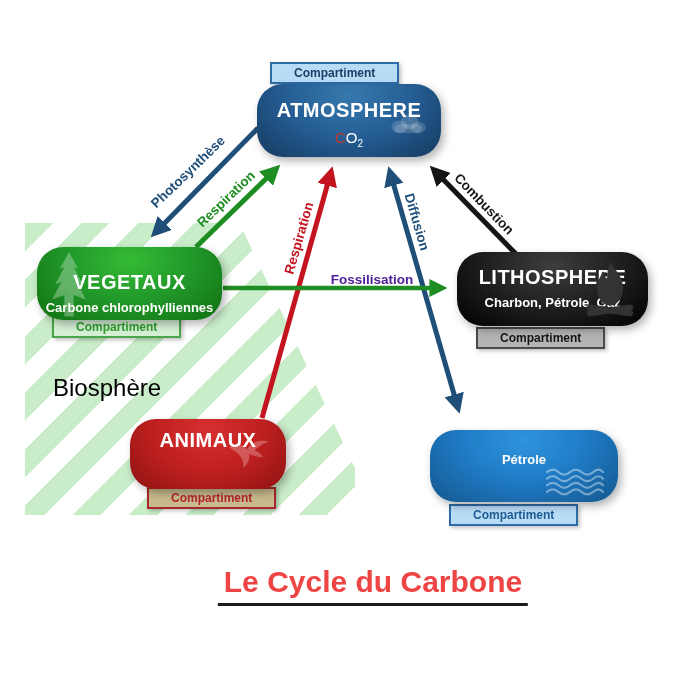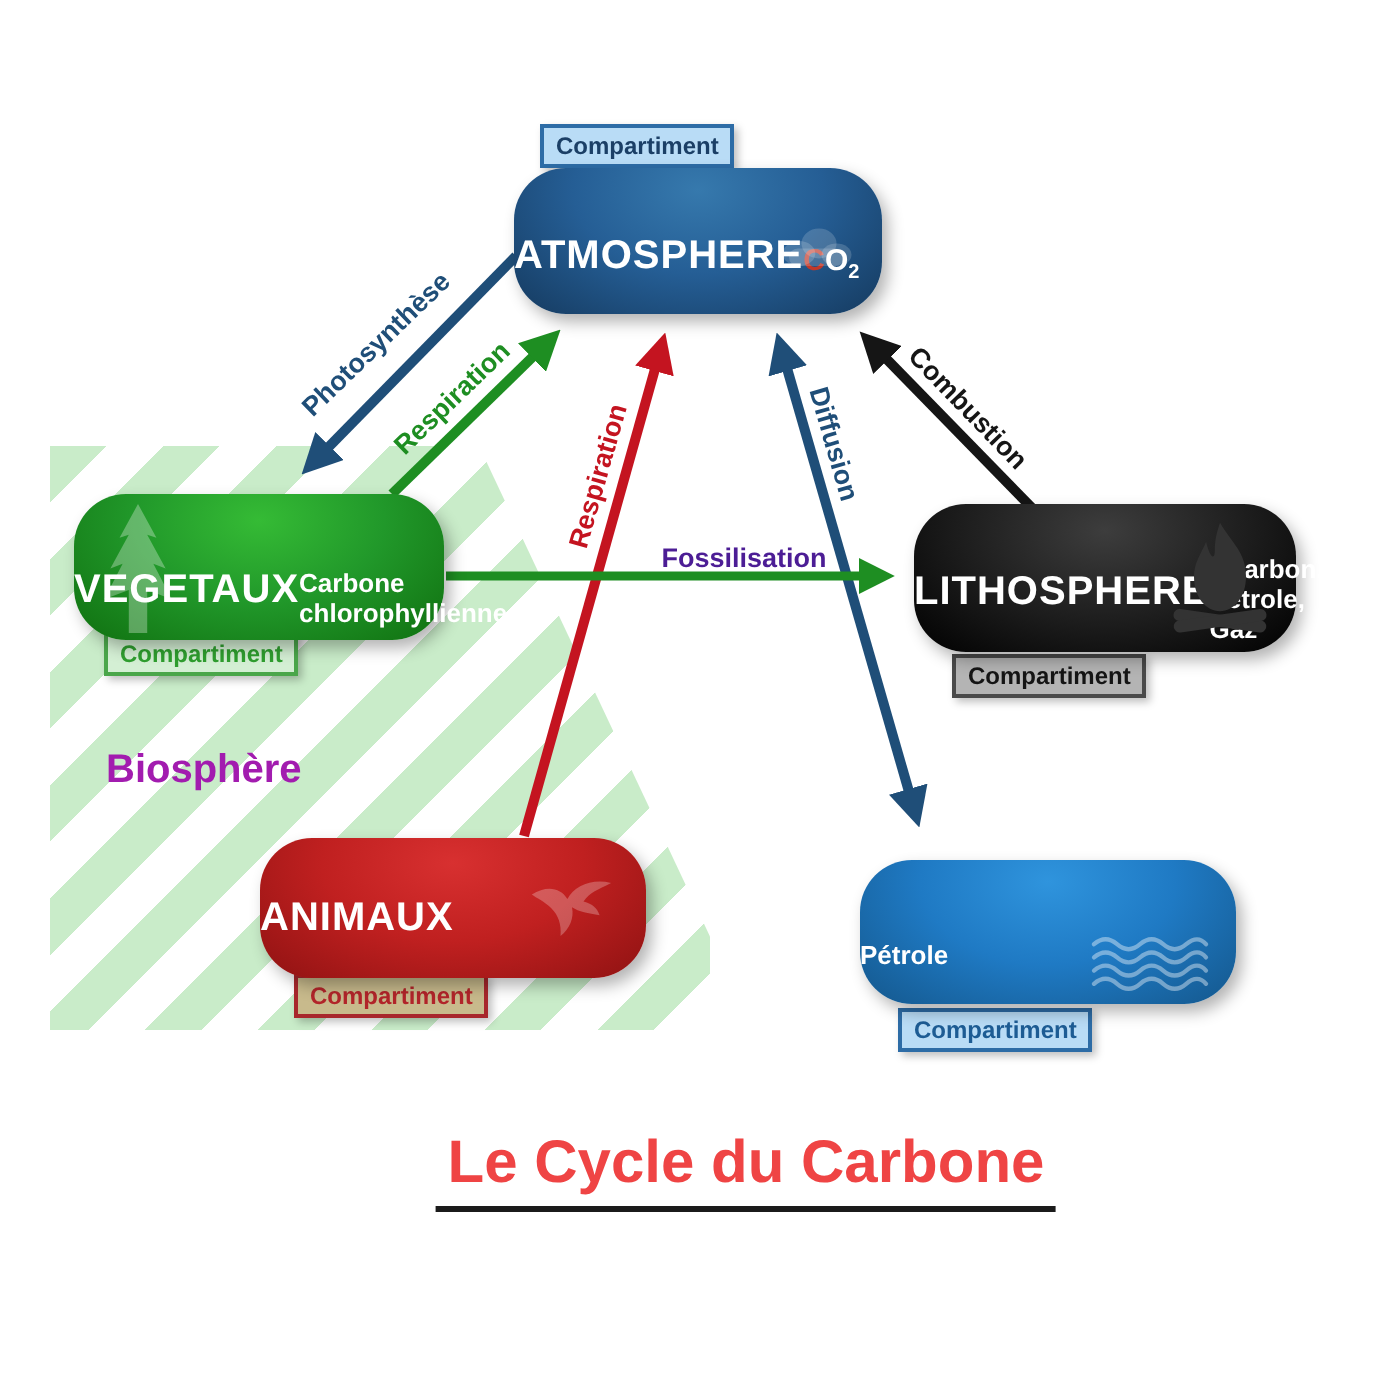--- a/index.html
+++ b/index.html
@@ -7,70 +7,70 @@
     position:relative;width:700px;height:700px;background:#ffffff;overflow:hidden;
     font-family:"Liberation Sans","DejaVu Sans",sans-serif;
   }
   
   .biosphere{
     position:absolute;left:25px;top:223px;width:330px;height:292px;
     background:repeating-linear-gradient(135deg,#c9ecc9 0 20px,#ffffff 20px 40px);
     clip-path:polygon(0 0,65% 0,100% 84%,100% 100%,0 100%);
   }
   .biosphere-label{
-    position:absolute;left:53px;top:374px;font-size:20px;font-weight:bold;color:#a21caf;
+    position:absolute;left:53px;top:374px;font-size:24px;font-weight:normal;color:#000000;
   }
   
   .arrows{position:absolute;left:0;top:0;}
   .arrow-label{
     position:absolute;font-weight:bold;font-size:13.5px;white-space:nowrap;
     transform-origin:center;
   }
   .lbl-photo{left:188px;top:172px;transform:translate(-50%,-50%) rotate(-44deg);color:#1f4e78;}
   .lbl-respv{left:226px;top:199px;transform:translate(-50%,-50%) rotate(-44deg);color:#1e8e22;}
   .lbl-respa{left:299px;top:238px;transform:translate(-50%,-50%) rotate(-74deg);color:#c41420;}
   .lbl-diff{left:417px;top:222px;transform:translate(-50%,-50%) rotate(74deg);color:#1f4e78;}
   .lbl-comb{left:484px;top:204px;transform:translate(-50%,-50%) rotate(46deg);color:#151515;}
   .lbl-foss{left:372px;top:279px;transform:translate(-50%,-50%);color:#4c1d95;}
   
   .tag{
     position:absolute;z-index:1;font-size:12px;font-weight:bold;
-    padding:2px 6px;border:2px solid;box-shadow:2px 2px 4px rgba(0,0,0,0.25);
+    padding:2px 22px;border:2px solid;box-shadow:2px 2px 4px rgba(0,0,0,0.25);
     white-space:nowrap;
   }
   .tag-atmo {left:270px;top:62px; background:#b9dcf6;color:#1b3f66;border-color:#2d6ca6;}
   .tag-veg  {left:52px; top:316px;background:#d4efd4;color:#2f9e2f;border-color:#4aa64a;}
   .tag-litho{left:476px;top:327px;background:#b4b4b4;color:#151515;border-color:#4a4a4a;}
   .tag-anim {left:147px;top:487px;background:#c8ba8c;color:#b2252a;border-color:#a8272c;}
   .tag-hydro{left:449px;top:504px;background:#b9dcf6;color:#1d5c94;border-color:#2d6ca6;}
   
   .box{
     position:absolute;z-index:2;border-radius:26px;color:#fff;
     box-shadow:3px 4px 8px rgba(0,0,0,0.30);
-    display:flex;align-items:center;
+    display:flex;flex-direction:column;align-items:center;
   }
   .box-title{font-size:20px;font-weight:bold;letter-spacing:0.5px;}
   .box-sub{font-size:13px;font-weight:bold;margin-top:6px;}
   .box-atmo{
     left:257px;top:84px;width:184px;height:73px;padding-top:15px;box-sizing:border-box;
     background:radial-gradient(ellipse at 50% 15%,#3679ad 0%,#255e95 48%,#153a5f 100%);
   }
-  .co2{font-size:15px;font-weight:bold;margin-top:7px;}
+  .co2{font-size:15px;font-weight:normal;margin-top:7px;}
   .co2 .co2-c{color:#c0392b;}
   .co2 sub{font-size:10px;}
   .box-veg{
     left:37px;top:247px;width:185px;height:73px;padding-top:24px;box-sizing:border-box;
     background:radial-gradient(ellipse at 50% 18%,#35bb35 0%,#21982a 48%,#107010 100%);
   }
   .box-litho{
     left:457px;top:252px;width:191px;height:74px;padding-top:14px;box-sizing:border-box;
     background:radial-gradient(ellipse at 50% 18%,#3d3d3d 0%,#1c1c1c 55%,#000000 100%);
   }
   .box-anim{
-    left:130px;top:419px;width:193px;height:70px;padding-top:10px;box-sizing:border-box;
+    left:130px;top:419px;width:156px;height:70px;padding-top:10px;box-sizing:border-box;
     background:radial-gradient(ellipse at 50% 18%,#d83030 0%,#c02020 48%,#8f1212 100%);
   }
   .box-hydro{
     left:430px;top:430px;width:188px;height:72px;padding-top:16px;box-sizing:border-box;
     background:radial-gradient(ellipse at 50% 15%,#2f94dd 0%,#1f7ac4 48%,#14578c 100%);
   }
   .icon{position:absolute;}
   .icon-cloud{right:14px;top:26px;width:40px;height:26px;}
   .icon-tree{left:8px;top:5px;width:48px;height:66px;}
   .icon-fire{right:12px;top:4px;width:52px;height:68px;}

